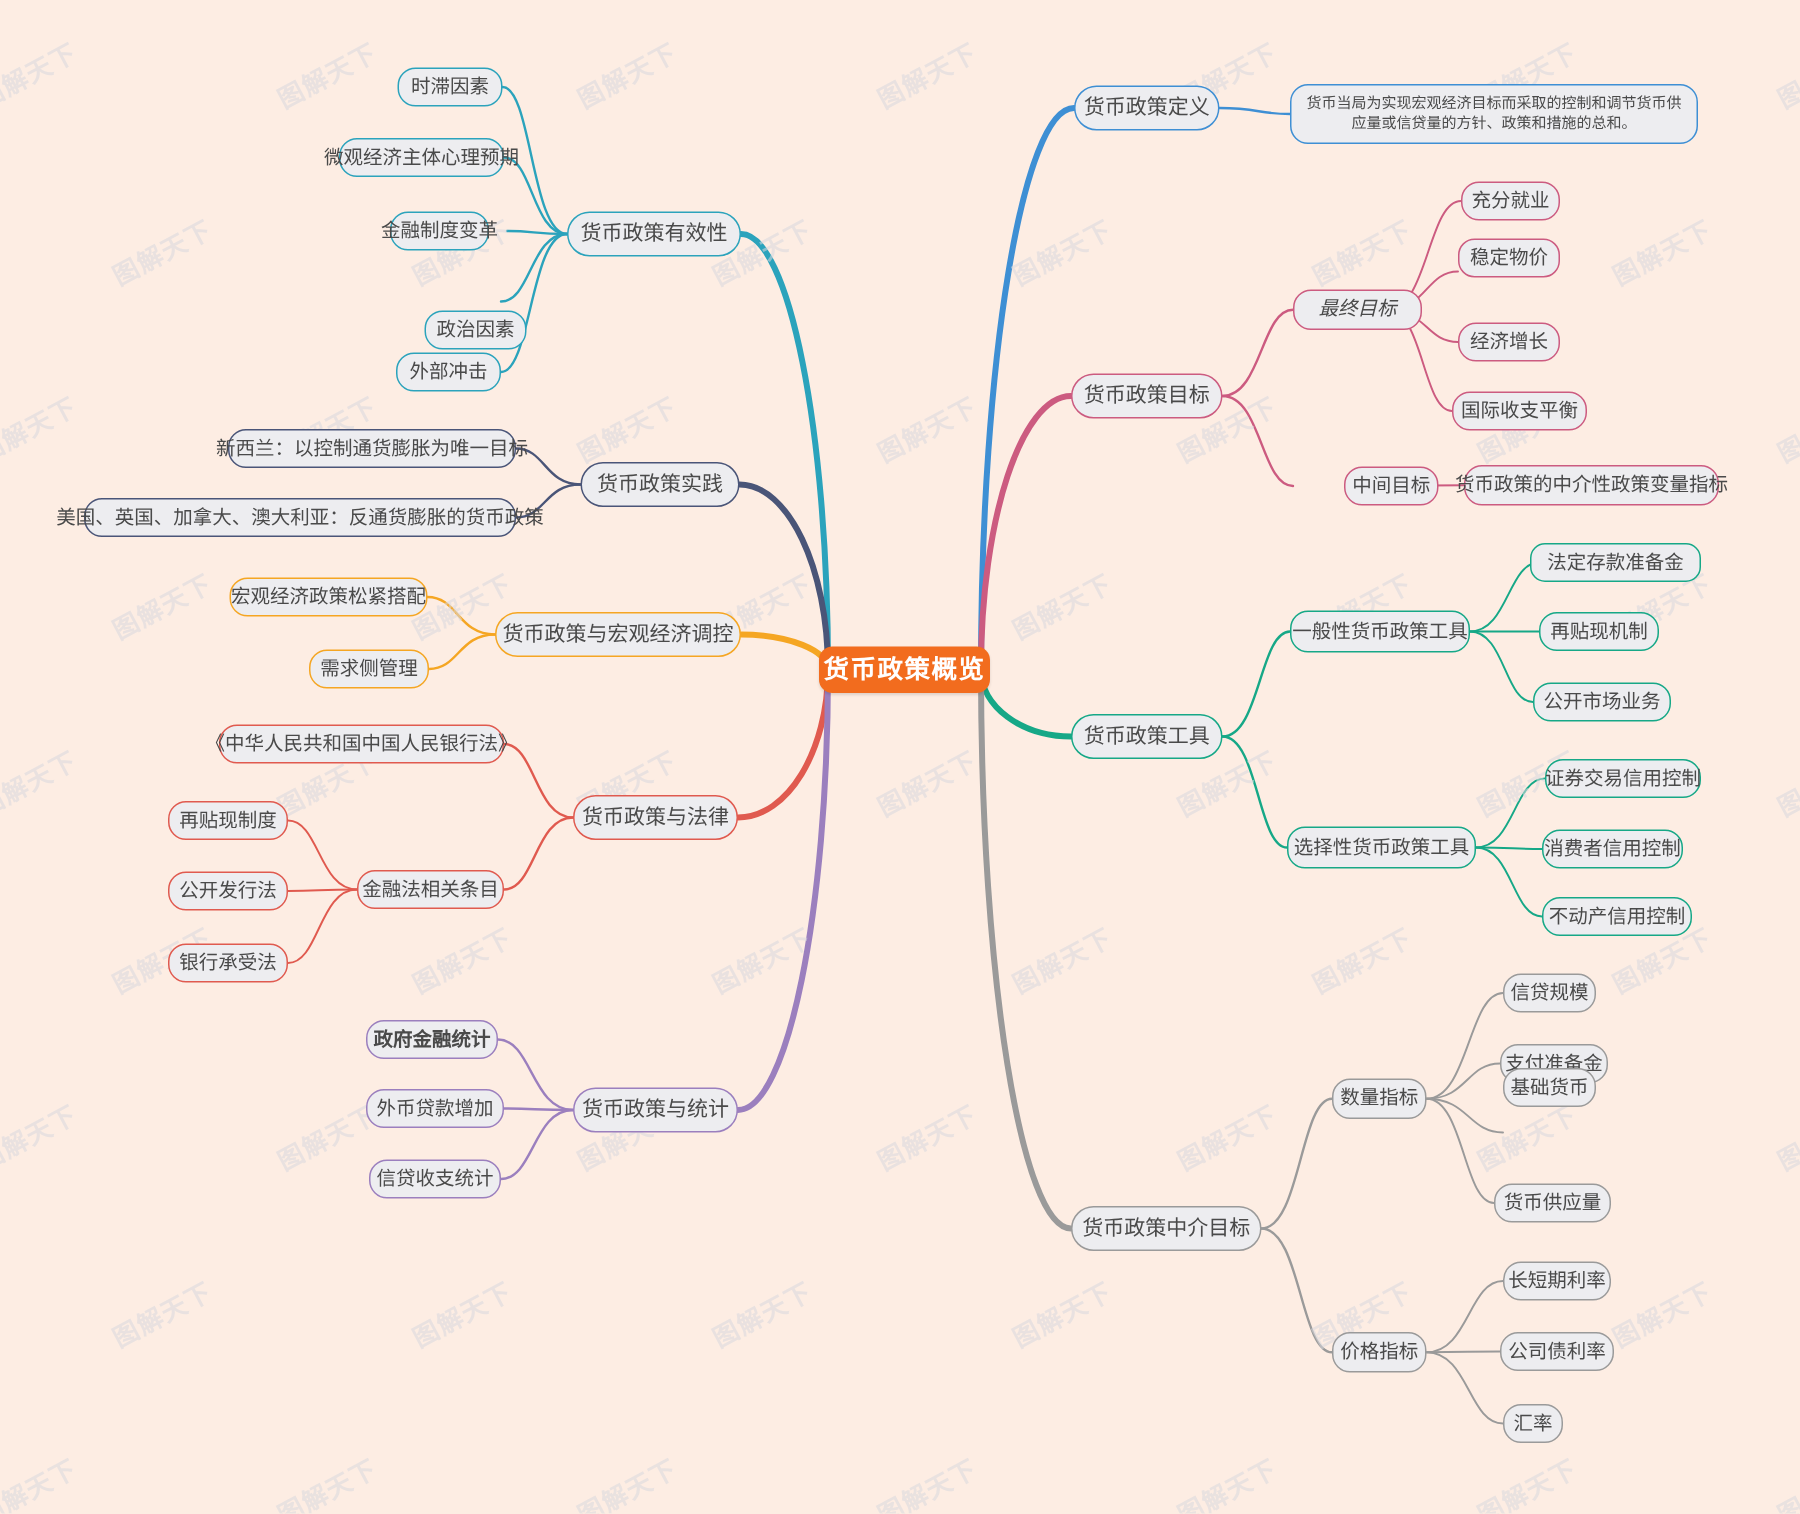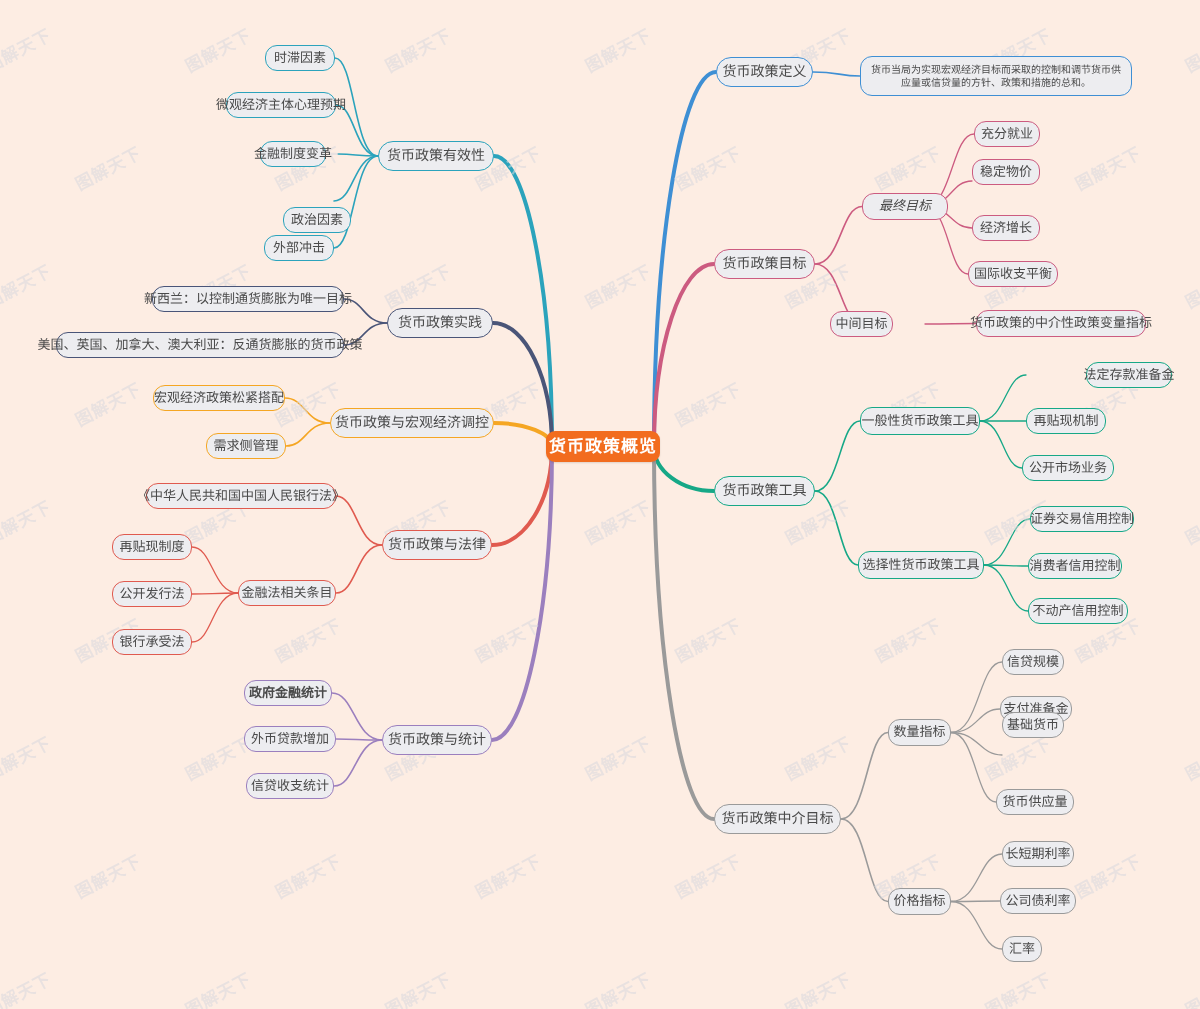--- a/index.html
+++ b/index.html
@@ -155,25 +155,25 @@
     </div>
   <div id="node-layer">
       <div class="node lvl1" style="left: 716px; top: 57px; width: 97px; min-height: 30px; border-color: rgb(62, 143, 212);">货币政策定义</div>
       <div class="node multiline" style="left: 860px; top: 56px; width: 272px; min-height: 40px; border-color: rgb(62, 143, 212);">货币当局为实现宏观经济目标而采取的控制和调节货币供应量或信贷量的方针、政策和措施的总和。</div>
       <div class="node lvl1" style="left: 714px; top: 249px; width: 101px; min-height: 30px; border-color: rgb(204, 91, 128);">货币政策目标</div>
       <div class="node" style="left: 862px; top: 193px; width: 86px; min-height: 27px; border-color: rgb(204, 91, 128); font-style: italic;">最终目标</div>
       <div class="node" style="left: 974px; top: 121px; width: 66px; min-height: 26px; border-color: rgb(204, 91, 128);">充分就业</div>
       <div class="node" style="left: 972px; top: 159px; width: 68px; min-height: 26px; border-color: rgb(204, 91, 128); border-radius: 11px;">稳定物价</div>
       <div class="node" style="left: 972px; top: 215px; width: 68px; min-height: 26px; border-color: rgb(204, 91, 128);">经济增长</div>
       <div class="node" style="left: 968px; top: 261px; width: 90px; min-height: 26px; border-color: rgb(204, 91, 128);">国际收支平衡</div>
-      <div class="node" style="left: 830px; top: 311px; width: 63px; min-height: 26px; border-color: rgb(204, 91, 128); text-align: right;">中间目标</div>
+      <div class="node" style="left: 896px; top: 311px; width: 63px; min-height: 26px; border-color: rgb(204, 91, 128); text-align: right;">中间目标</div>
       <div class="node" style="left: 976px; top: 310px; width: 170px; min-height: 27px; border-color: rgb(204, 91, 128);">货币政策的中介性政策变量指标</div>
       <div class="node lvl1" style="left: 714px; top: 476px; width: 101px; min-height: 30px; border-color: rgb(22, 168, 135);">货币政策工具</div>
       <div class="node" style="left: 860px; top: 407px; width: 120px; min-height: 28px; border-color: rgb(22, 168, 135);">一般性货币政策工具</div>
-      <div class="node" style="left: 1086px; top: 362px; width: 86px; min-height: 26px; border-color: rgb(22, 168, 135);">法定存款准备金</div>
+      <div class="node" style="left: 1020px; top: 362px; width: 114px; min-height: 26px; border-color: rgb(22, 168, 135); border-radius: 10px;">法定存款准备金</div>
       <div class="node" style="left: 1026px; top: 408px; width: 80px; min-height: 26px; border-color: rgb(22, 168, 135);">再贴现机制</div>
       <div class="node" style="left: 1022px; top: 455px; width: 92px; min-height: 26px; border-color: rgb(22, 168, 135);">公开市场业务</div>
       <div class="node" style="left: 858px; top: 551px; width: 126px; min-height: 28px; border-color: rgb(22, 168, 135);">选择性货币政策工具</div>
       <div class="node" style="left: 1030px; top: 506px; width: 104px; min-height: 26px; border-color: rgb(22, 168, 135);">证券交易信用控制</div>
       <div class="node" style="left: 1028px; top: 553px; width: 94px; min-height: 26px; border-color: rgb(22, 168, 135);">消费者信用控制</div>
       <div class="node" style="left: 1028px; top: 598px; width: 100px; min-height: 26px; border-color: rgb(22, 168, 135);">不动产信用控制</div>
       <div class="node lvl1" style="left: 714px; top: 804px; width: 127px; min-height: 30px; border-color: rgb(154, 154, 154);">货币政策中介目标</div>
       <div class="node" style="left: 888px; top: 719px; width: 63px; min-height: 27px; border-color: rgb(154, 154, 154);">数量指标</div>
       <div class="node" style="left: 1002px; top: 649px; width: 62px; min-height: 26px; border-color: rgb(154, 154, 154);">信贷规模</div>
       <div class="node" style="left: 1000px; top: 696px; width: 72px; min-height: 26px; border-color: rgb(154, 154, 154);">支付准备金</div>

